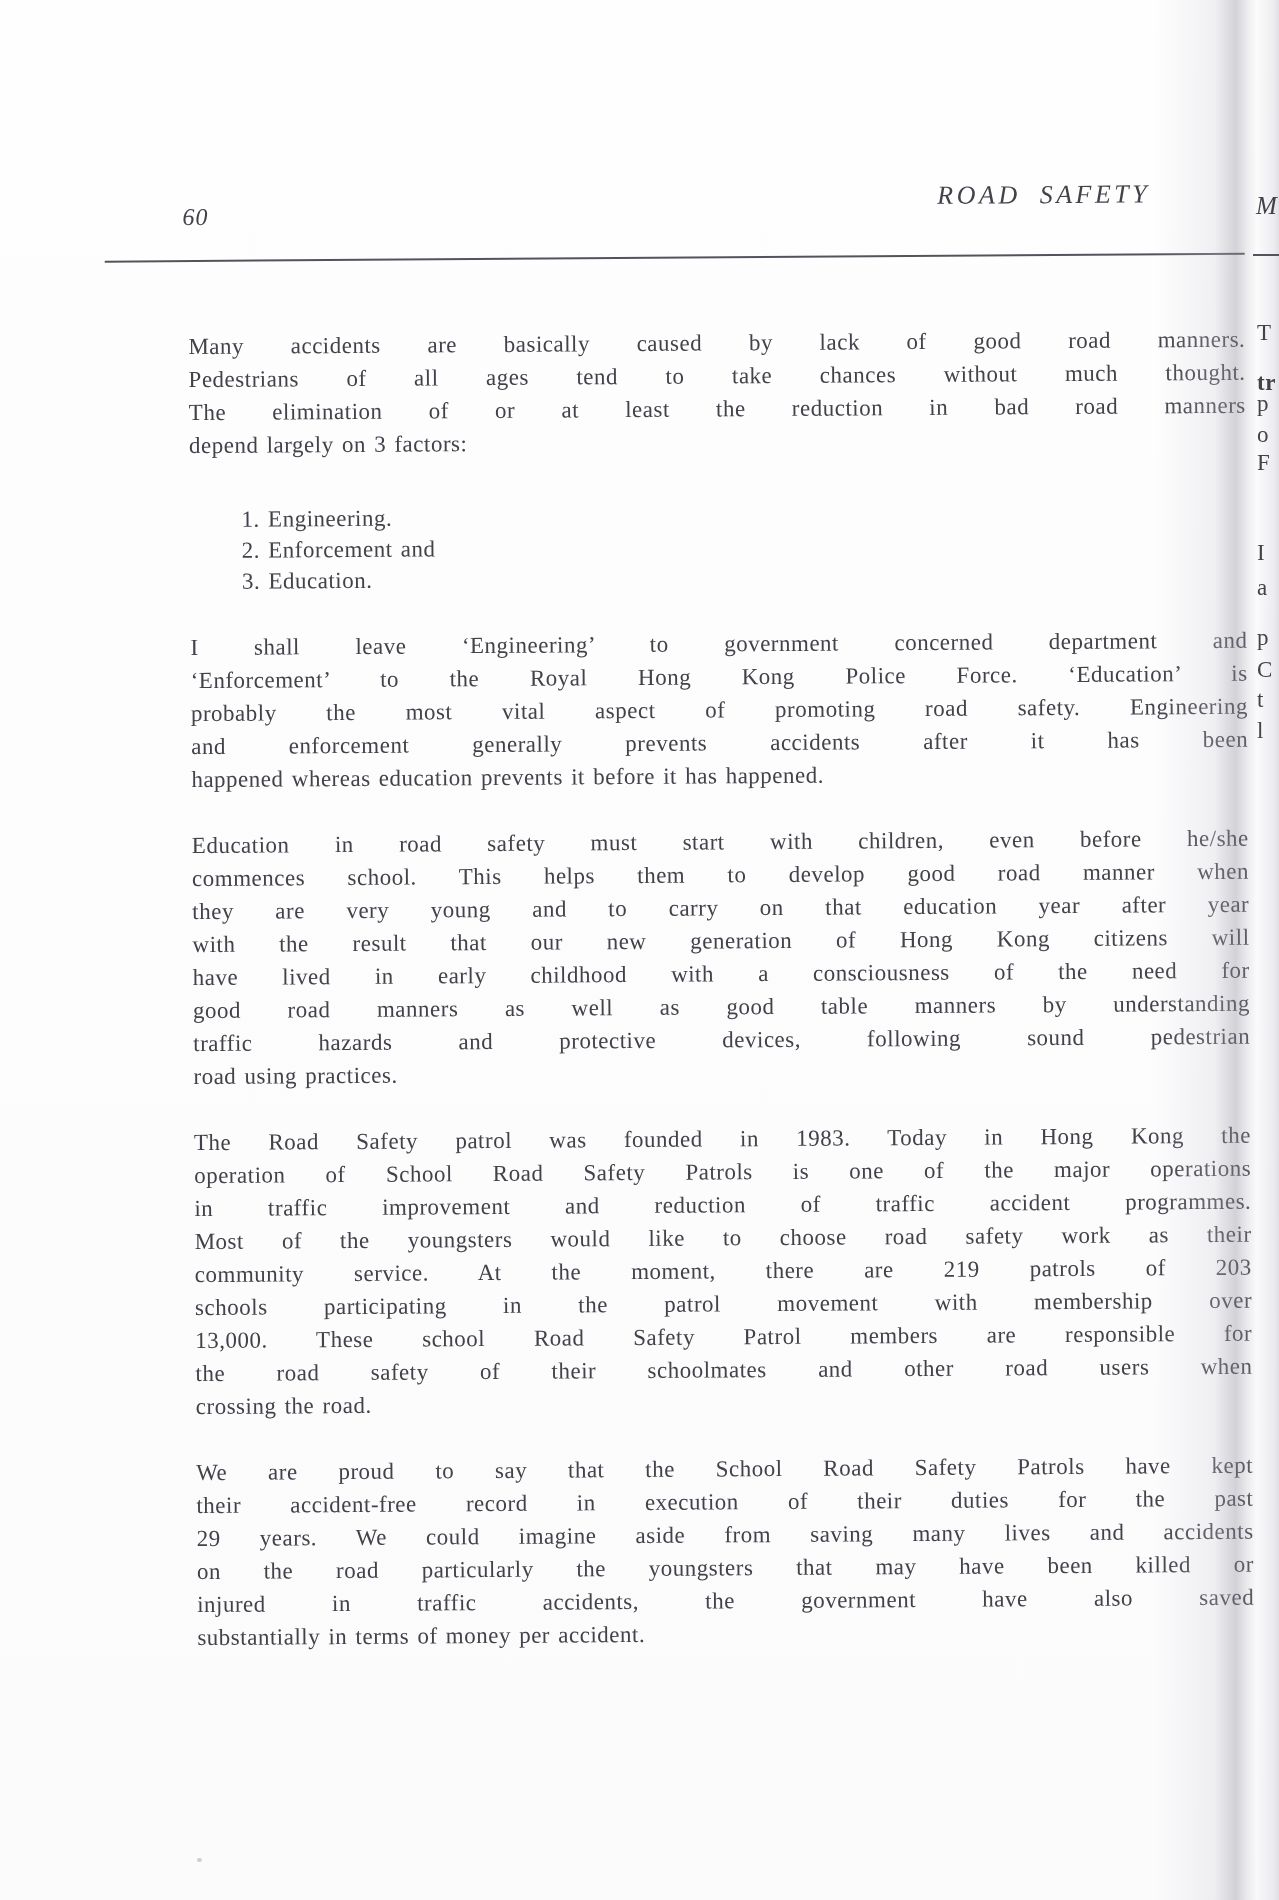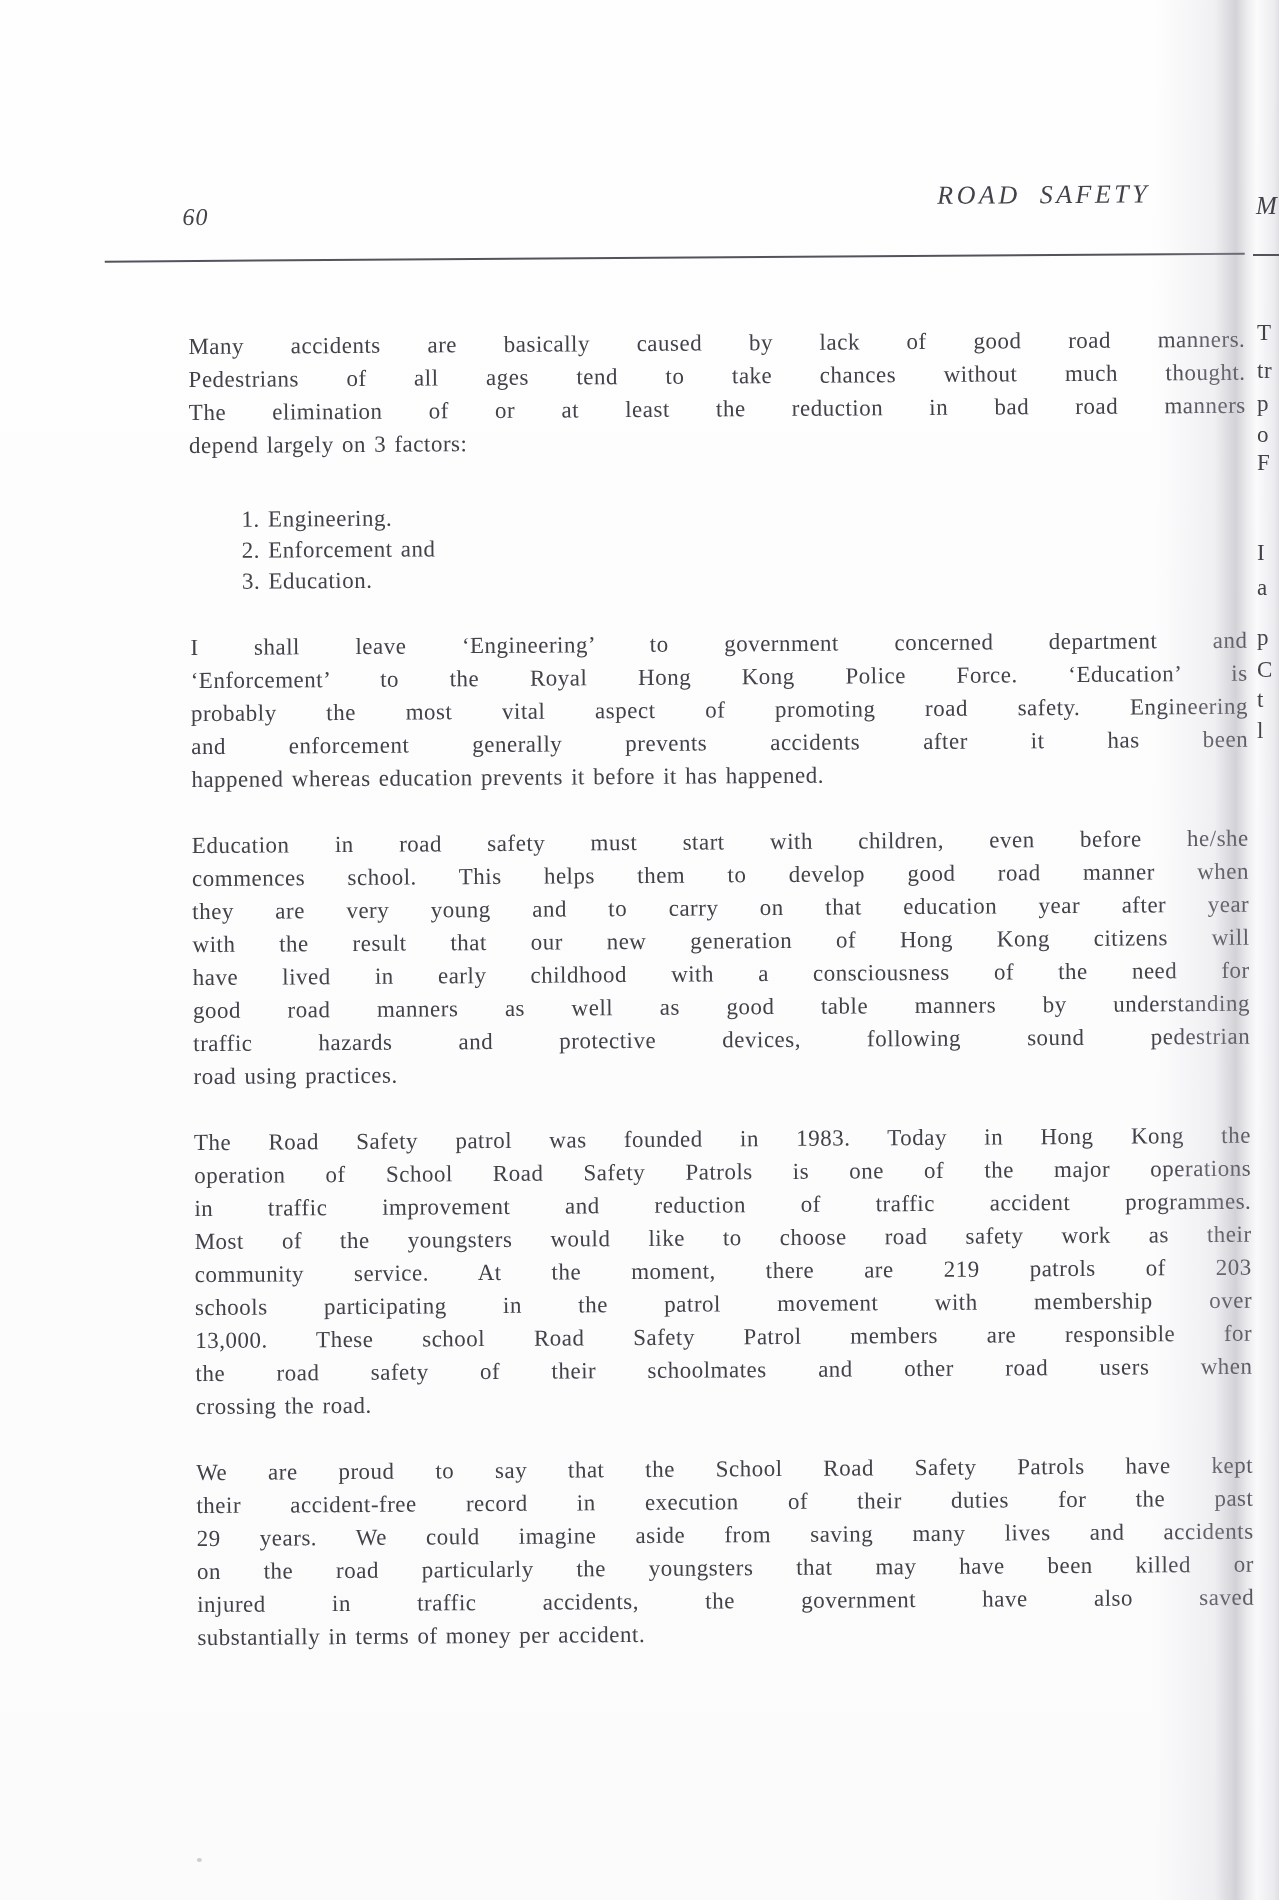--- a/index.html
+++ b/index.html
@@ -137,21 +137,21 @@
       </div>
     <div class="speck"></div>
   </div>
 
   <div class="gutter-shadow"></div>
 
   <div class="facing-header">M</div>
   <div class="facing-rule"></div>
   <div id="facing-letters">
       <div class="fragment" style="top: 319px;">T</div>
-      <div class="fragment" style="top: 357px;">tr</div>
+      <div class="fragment" style="top: 369px; font-weight: bold;">tr</div>
       <div class="fragment" style="top: 390px;">p</div>
       <div class="fragment" style="top: 421px;">o</div>
       <div class="fragment" style="top: 449px;">F</div>
       <div class="fragment" style="top: 539px;">I</div>
       <div class="fragment" style="top: 574px;">a</div>
       <div class="fragment" style="top: 624px;">p</div>
       <div class="fragment" style="top: 656px;">C</div>
       <div class="fragment" style="top: 686px;">t</div>
       <div class="fragment" style="top: 717px;">l</div>
     </div>

